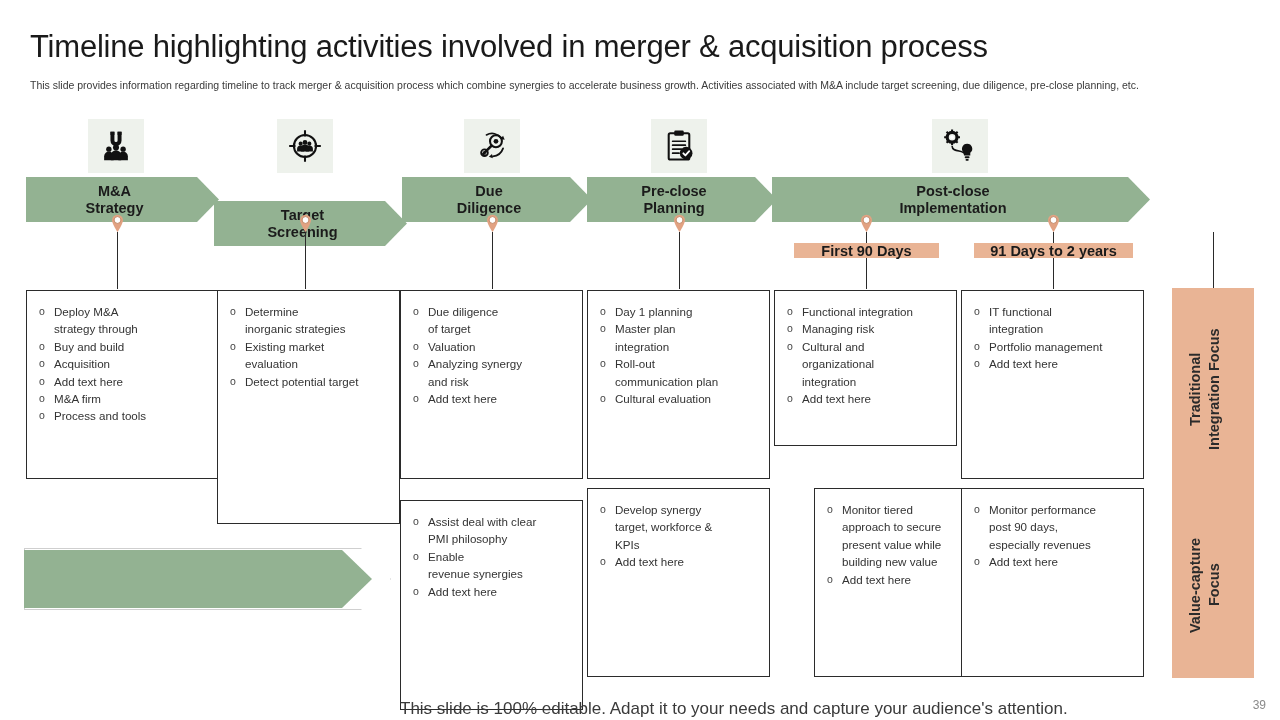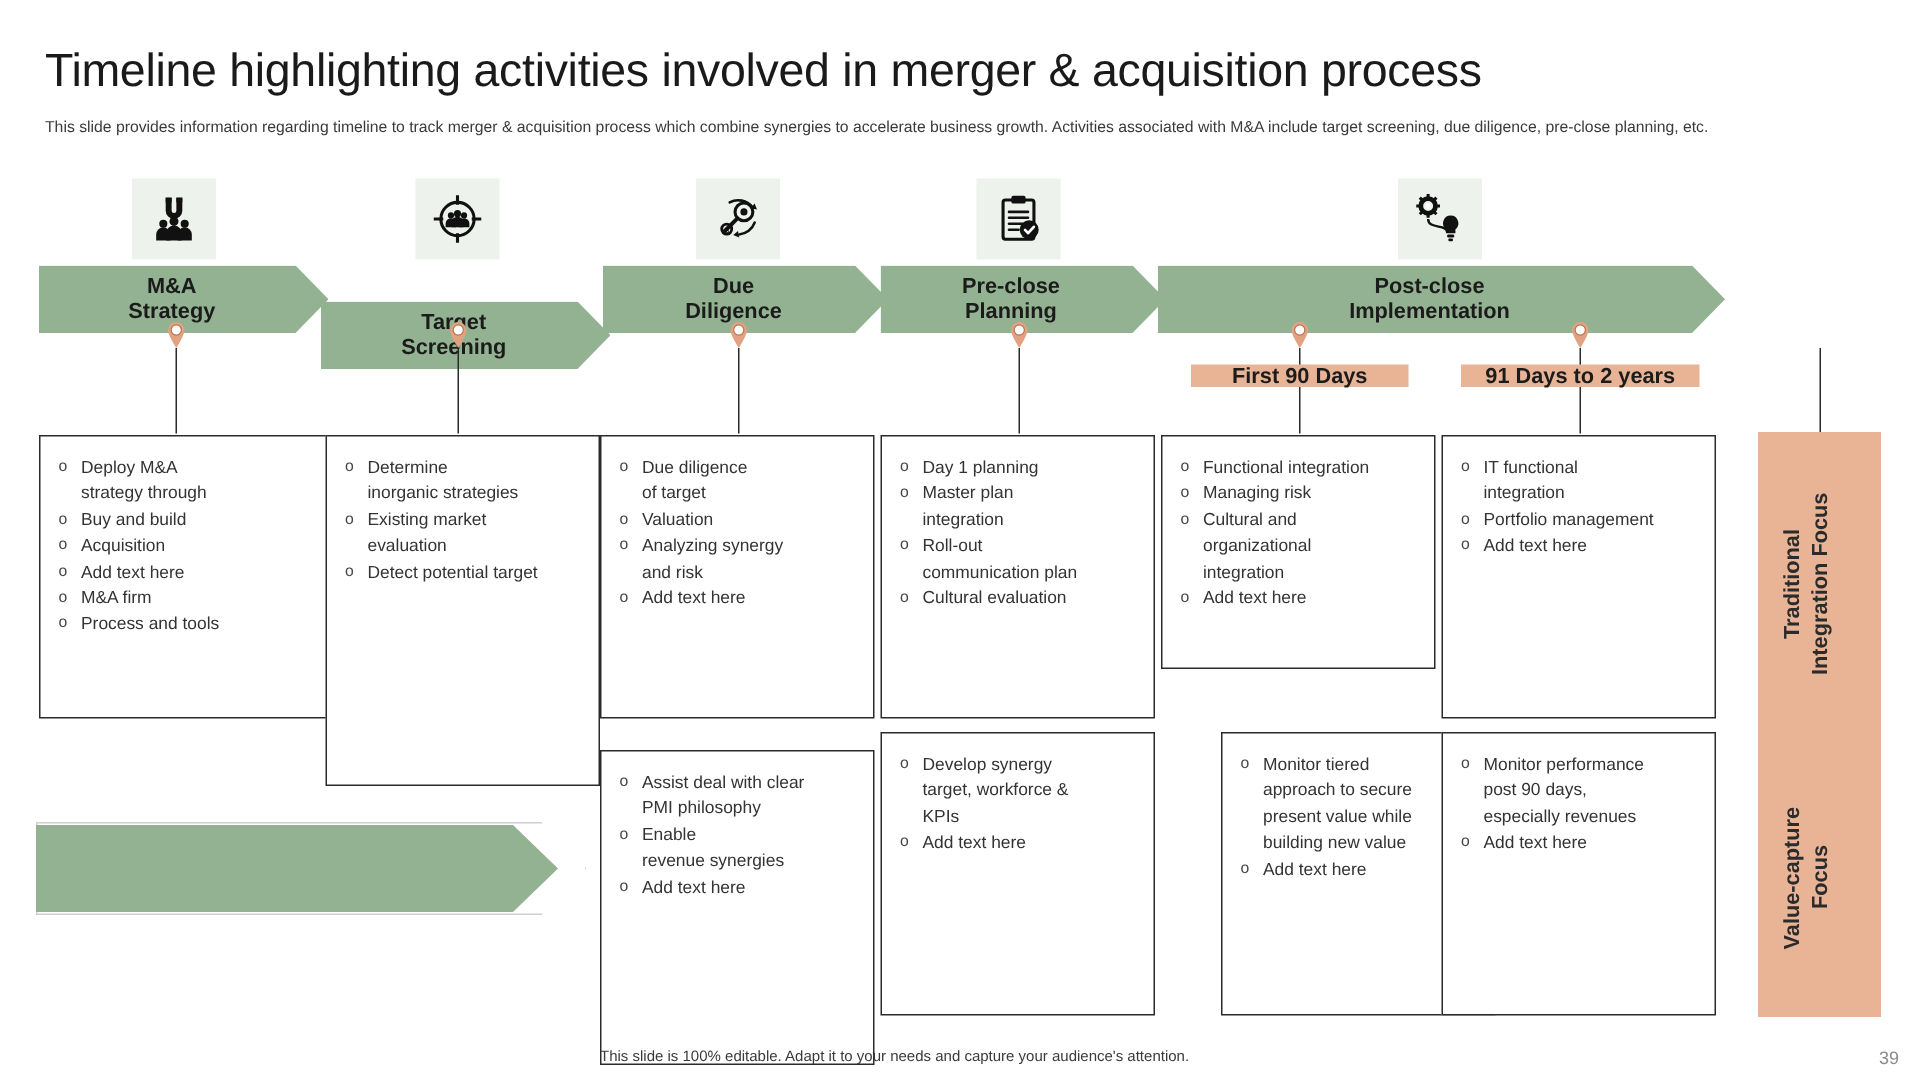--- a/index.html
+++ b/index.html
@@ -80,21 +80,21 @@
   .focus-panel { position: absolute; background: #e9b495; }
   .focus-label {
     position: absolute; writing-mode: vertical-rl; transform: rotate(180deg);
     font-size: 14.5px; font-weight: bold; color: #2b2b2b;
     text-align: center; white-space: pre-line; line-height: 19px;
   }
 
   
   .footer-note {
     position: absolute; left: 400px; top: 699px;
-    font-size: 10px; color: #3a3a3a;
+    font-size: 17px; color: #3a3a3a;
   }
   .page-num {
     position: absolute; right: 14px; top: 698px;
     font-size: 12px; color: #8a8a8a;
   }
   .topline { position:absolute; left:0; top:0; width:1280px; height:2px; background:#fff; }
 </style>
 </head>
 <body>
 

